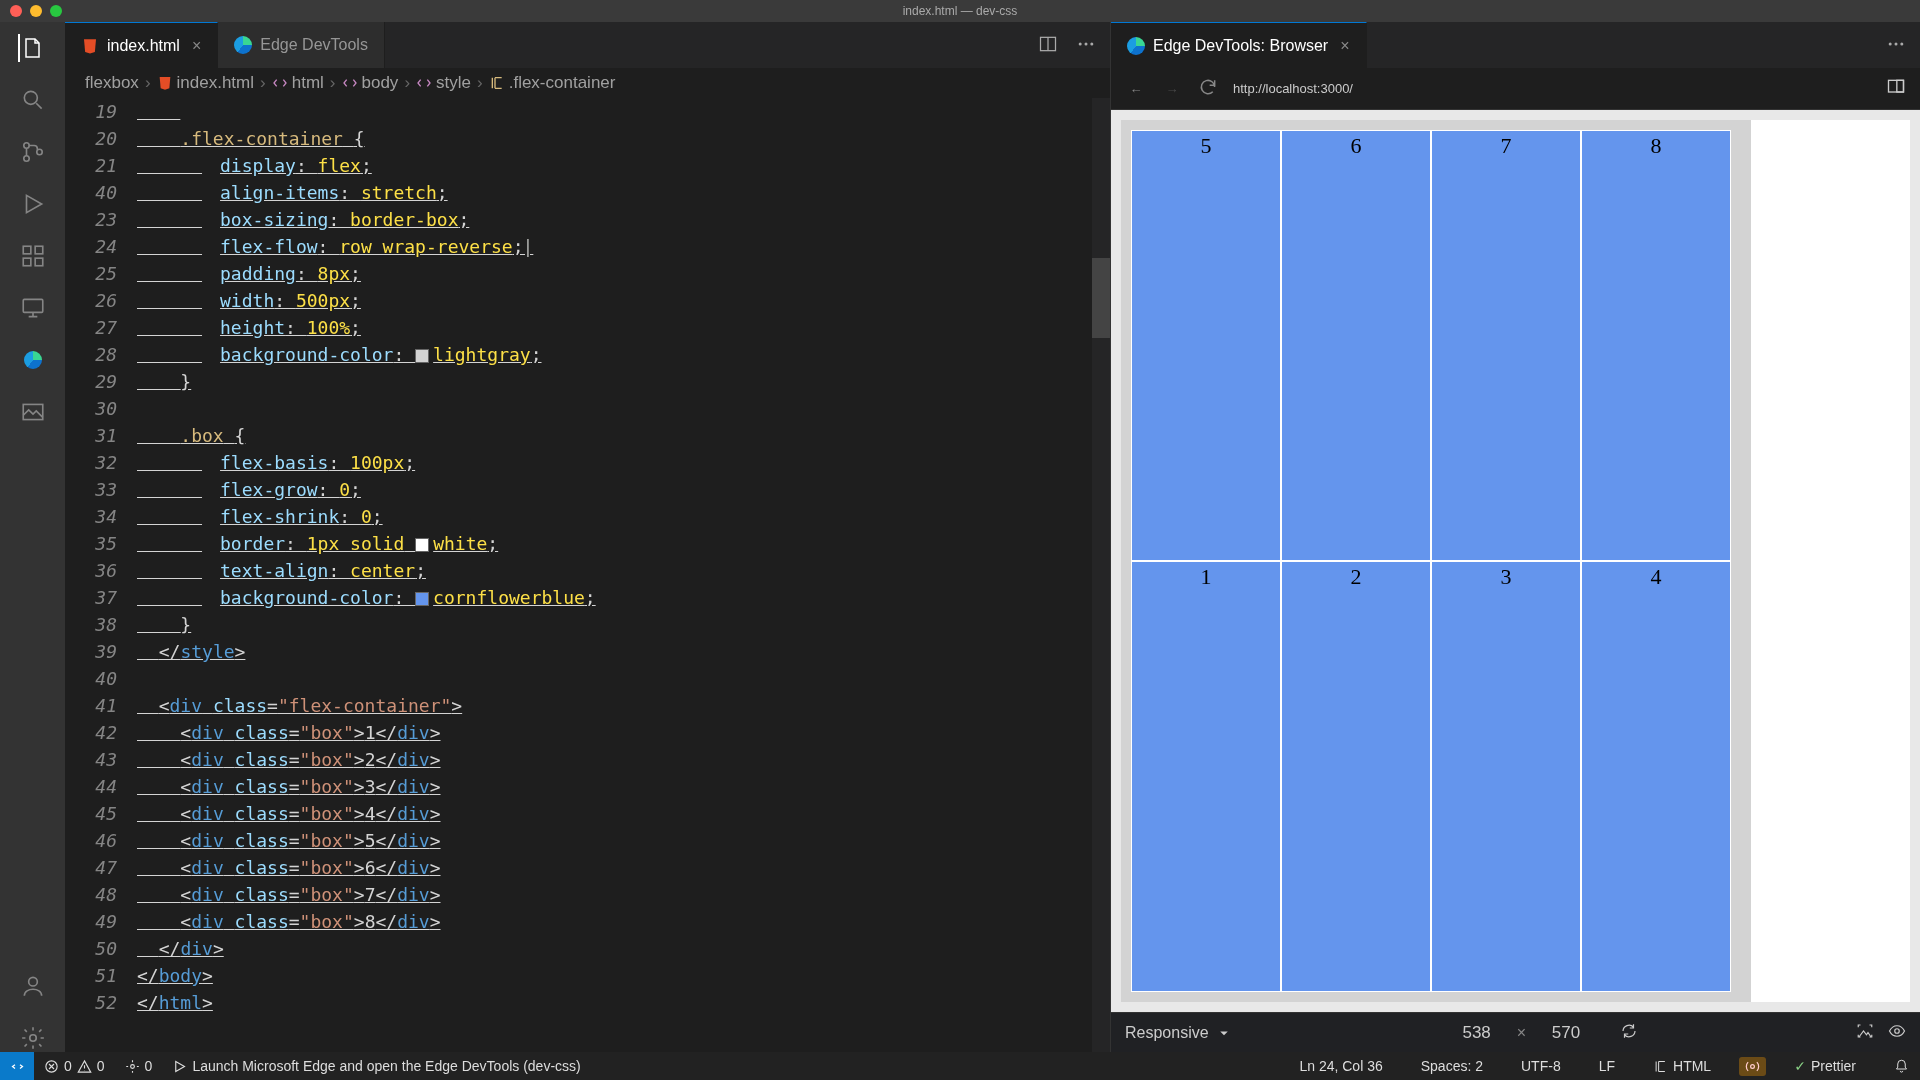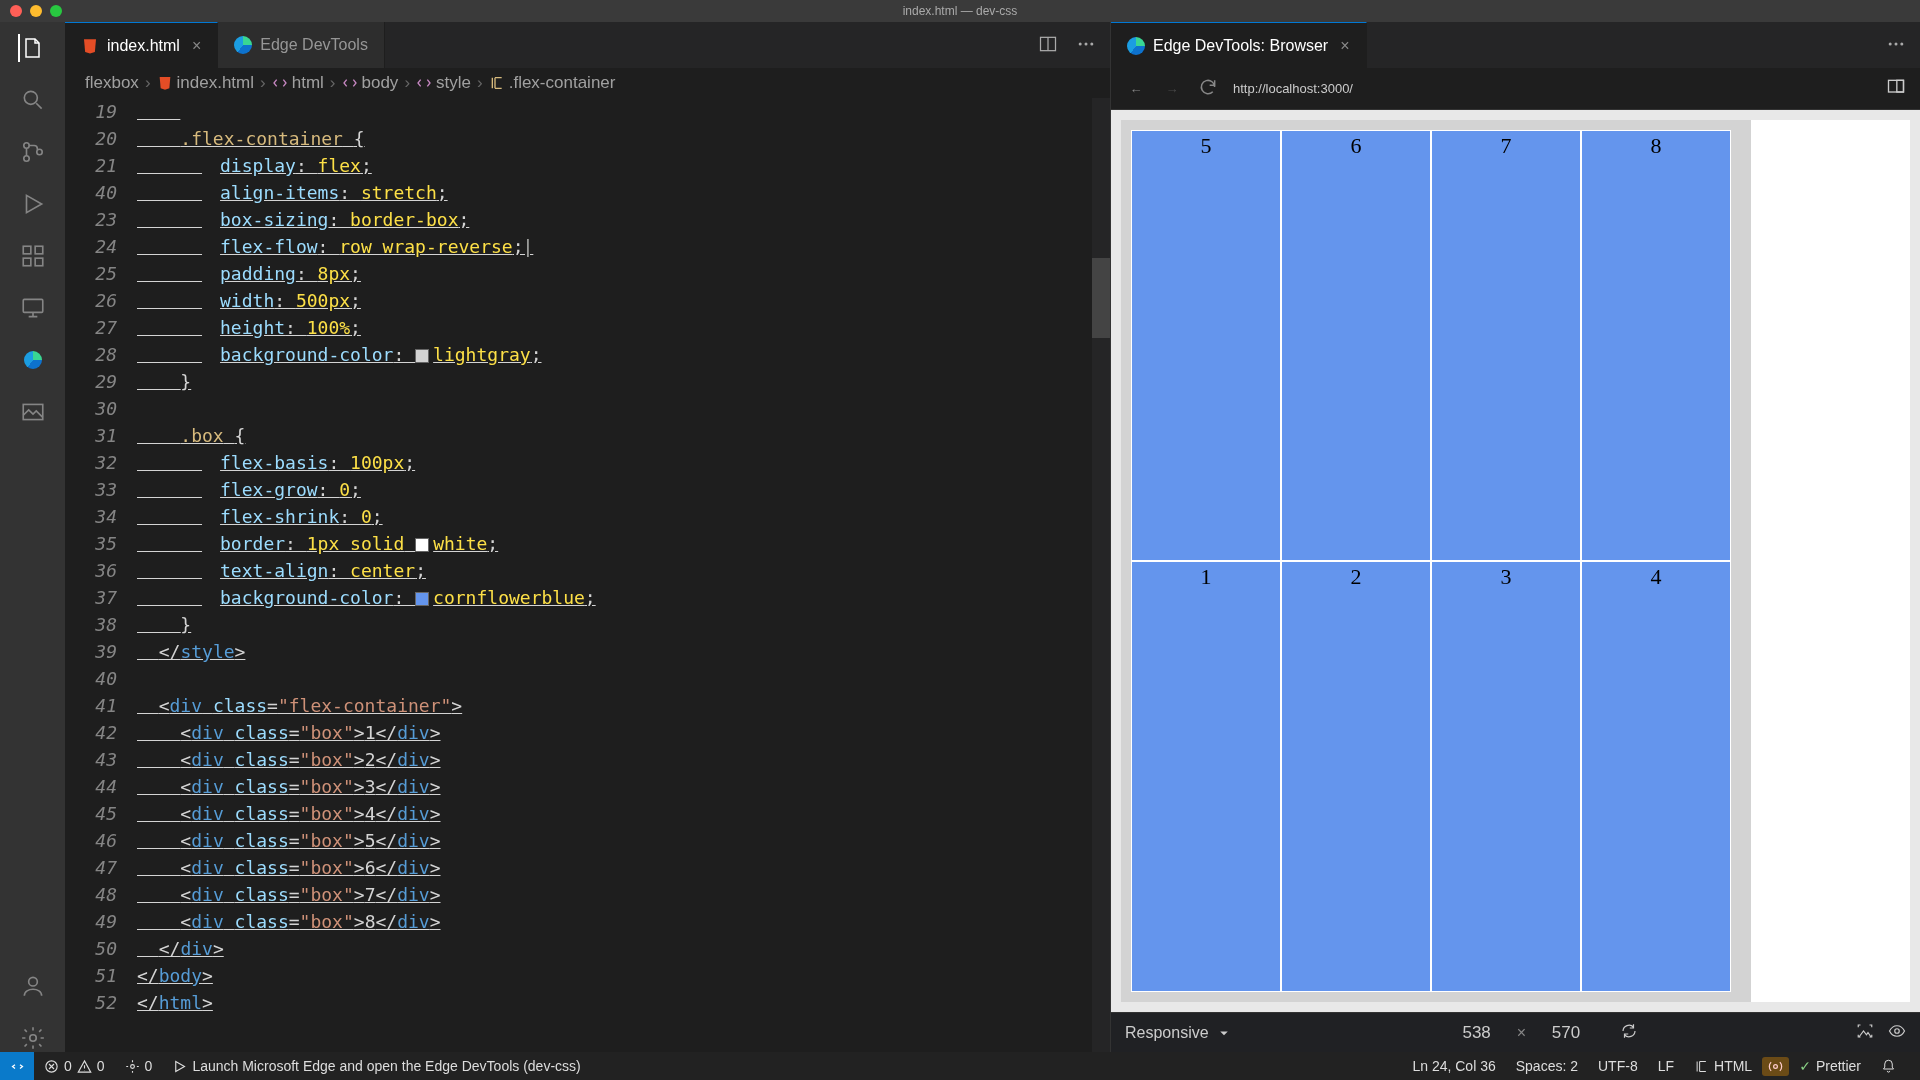--- a/index.html
+++ b/index.html
@@ -132,21 +132,21 @@
 .device-toolbar .device { display:flex; align-items:center; gap:6px;}
 .device-toolbar .dim-input{ width:52px; text-align:center; background:transparent; border:none; color:#ccc; font-size:17px;}
 .device-toolbar .x{color:#888;}
 .device-toolbar .spacer{flex:1;}
 .device-toolbar svg{width:18px;height:18px;}
 .statusbar {
   height: 28px; background: #222; color: #ddd;
   display: flex; align-items: center; font-size: 14px;
 }
 .statusbar .left { display: flex; align-items: center; height: 100%; }
-.statusbar .right { margin-left: auto; display: flex; align-items: center; padding-right: 14px; height:100%;}
+.statusbar .right { margin-left: auto; display: flex; align-items: center; gap: 18px; padding-right: 1px; height:100%;}
 .statusbar .remote { background: #0a7aca; width: 34px; height: 100%; display:flex; align-items:center; justify-content:center; }
 .statusbar .item { padding: 0 10px; display:flex; align-items:center; gap:5px;}
 .statusbar svg{width:15px;height:15px;}
 .edge-icon{ width:18px; height:18px; border-radius:50%; background: conic-gradient(#39d693 0 25%, #0d72ce 25% 60%, #1b9de2 60% 100%); display:inline-block;}
 </style>
 </head>
 <body>
 
 <div class="titlebar">
   <div class="traffic">

